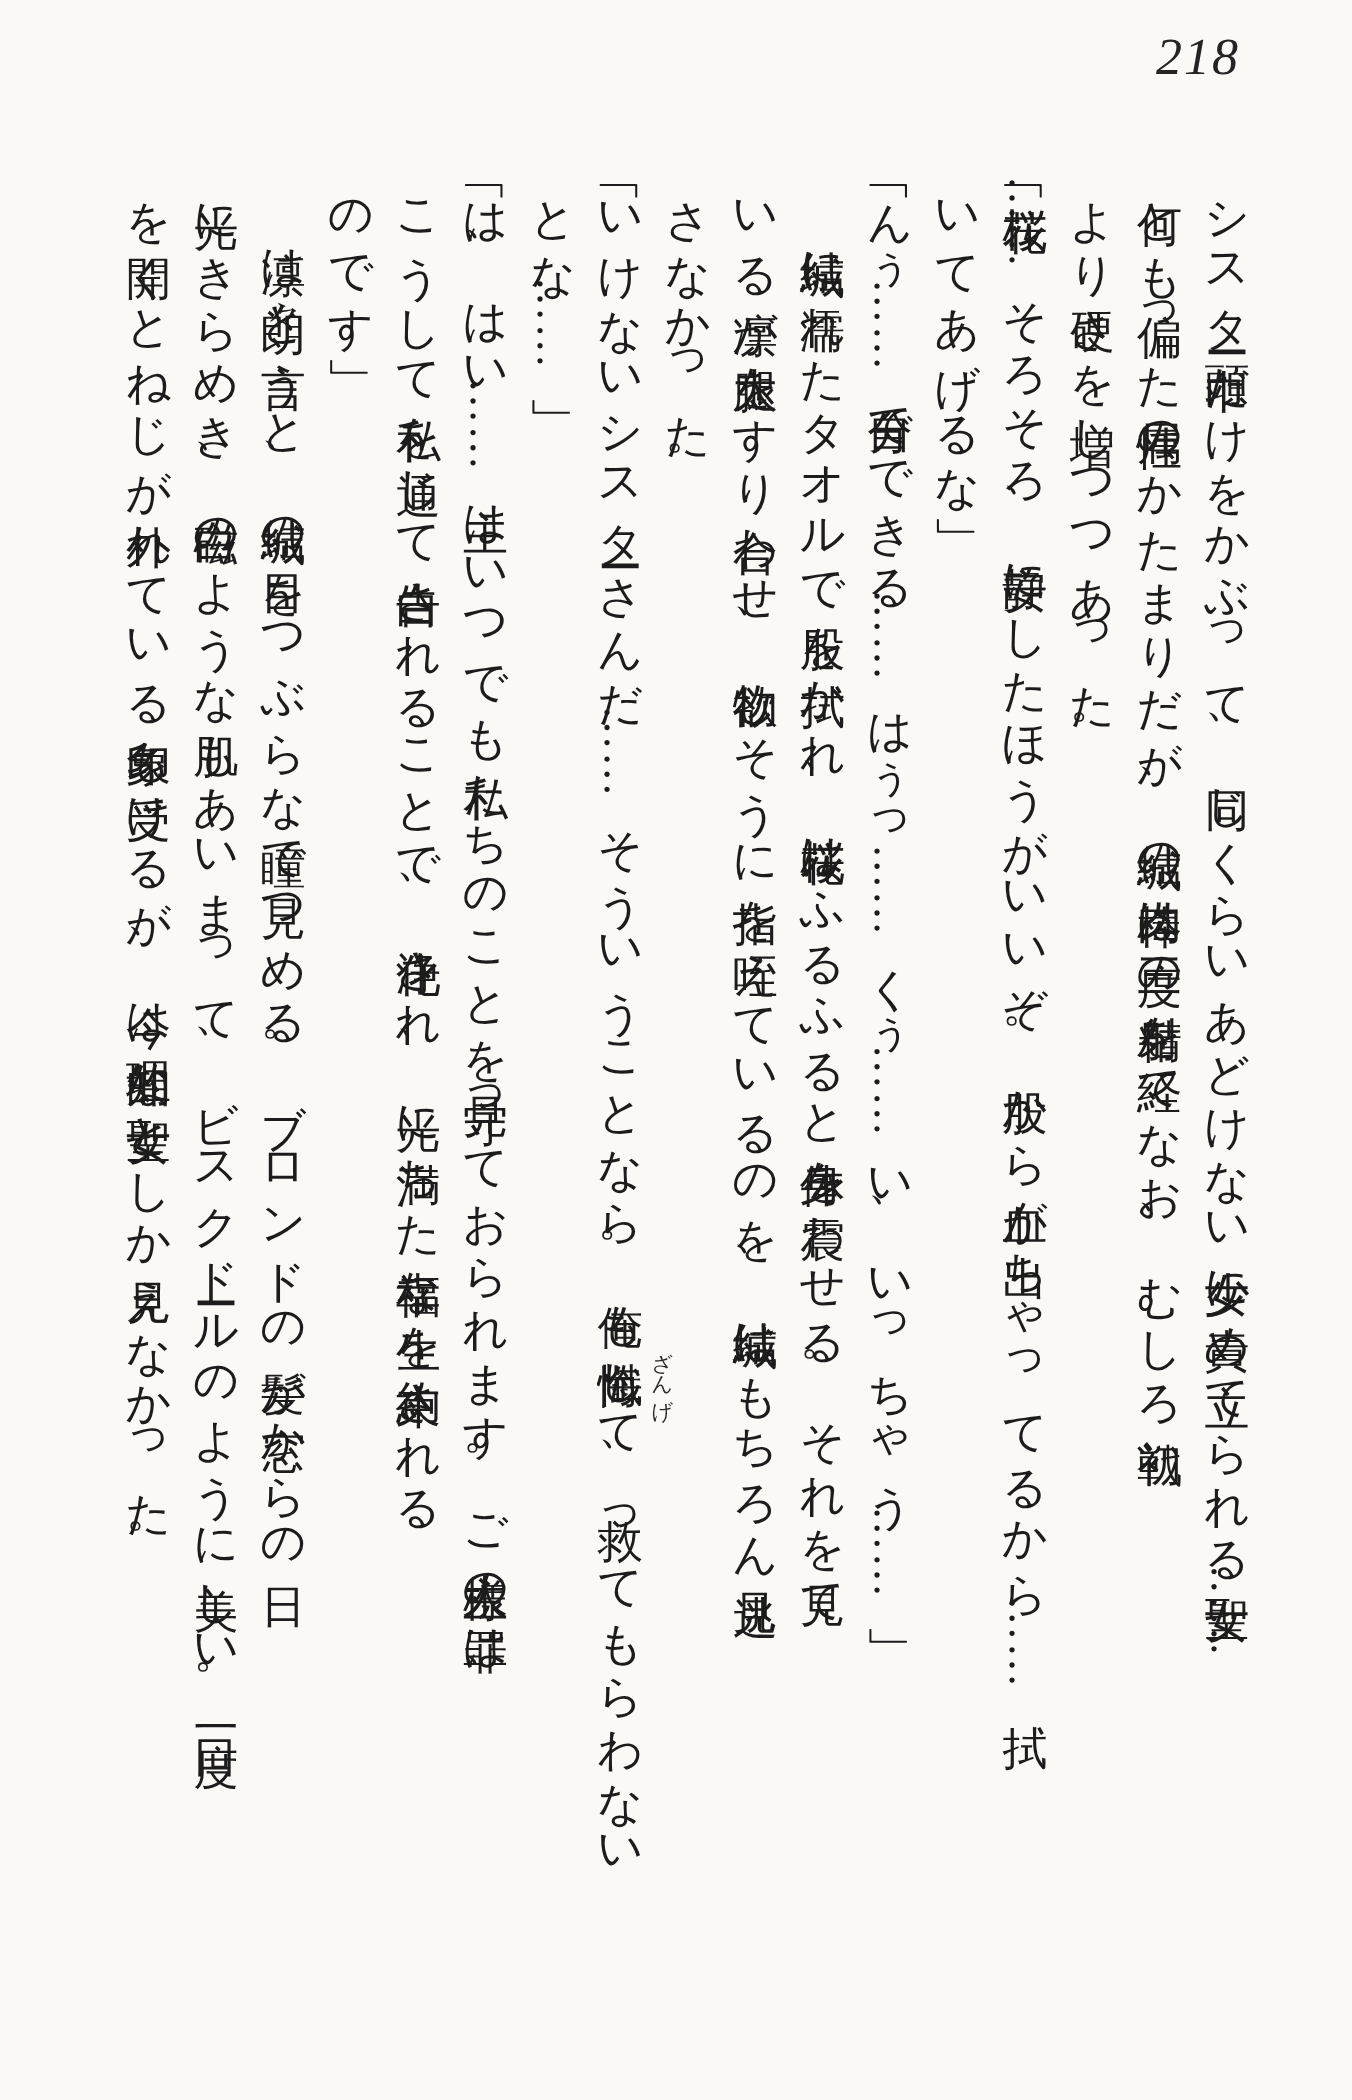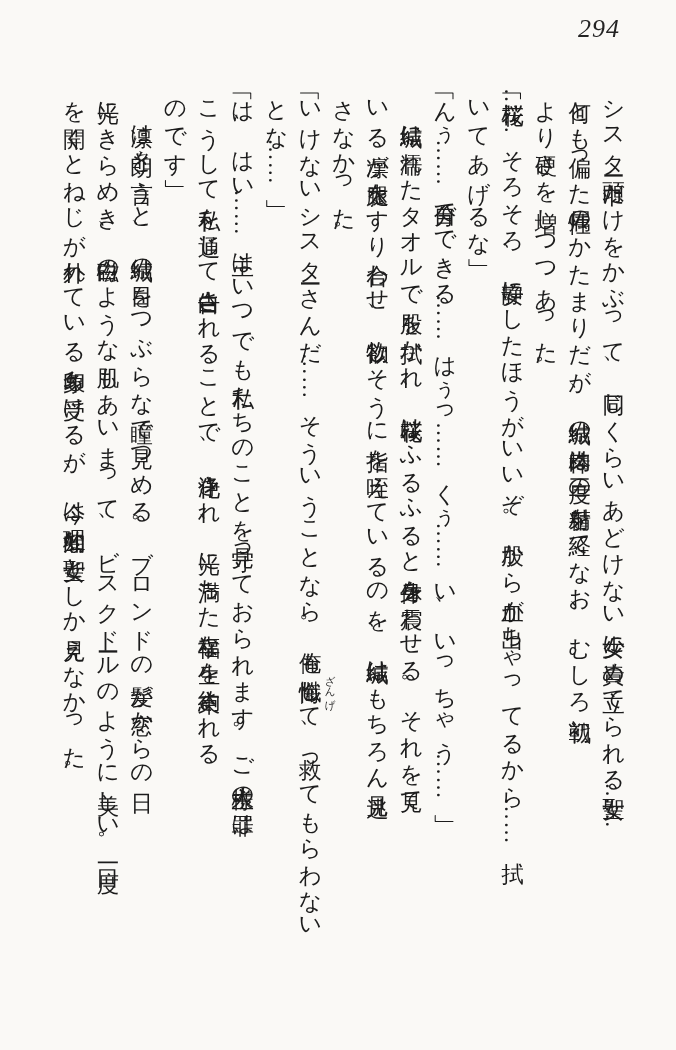--- a/index.html
+++ b/index.html
@@ -58,21 +58,21 @@
     letter-spacing: 0;
     line-height: 1;
     color: #2a2a2a;
   }
 </style>
 </head>
 <body>
 
 <div class="page">
 
-  <div class="page-number">294</div>
+  <div class="page-number">218</div>
 
   <div class="text-block">
 
     <p class="line">シスター頭巾だけをかぶって、同じくらいあどけない少女に責め立てられる聖女……</p>
     <p class="line">何とも偏った属性のかたまりだが、結城の肉棒は三度の射精を経てなお、むしろ初戦</p>
     <p class="line">より硬さを増しつつあった。</p>
     <p class="line">「桜花……そろそろ、安静にしたほうがいいぞ。股から血が出ちゃってるから……拭</p>
     <p class="line">いてあげるな」</p>
     <p class="line">「んぅ……自分でできる……はぅっ……くぅ……い、いっちゃう……」</p>
     <p class="line indent">結城に濡れたタオルで股を拭かれ、桜花はふるふると身体を震わせる。それを見て</p>

